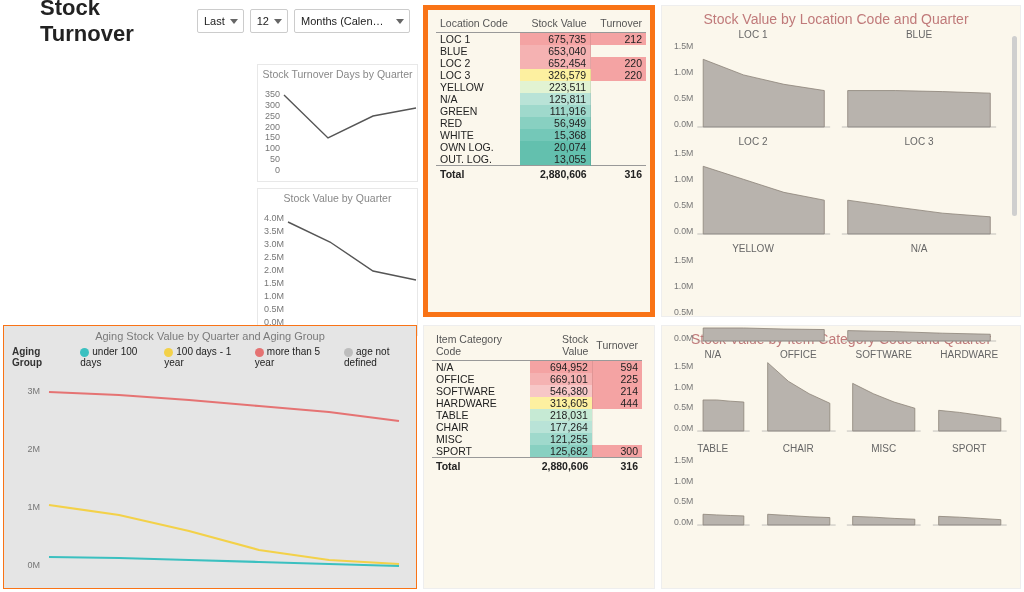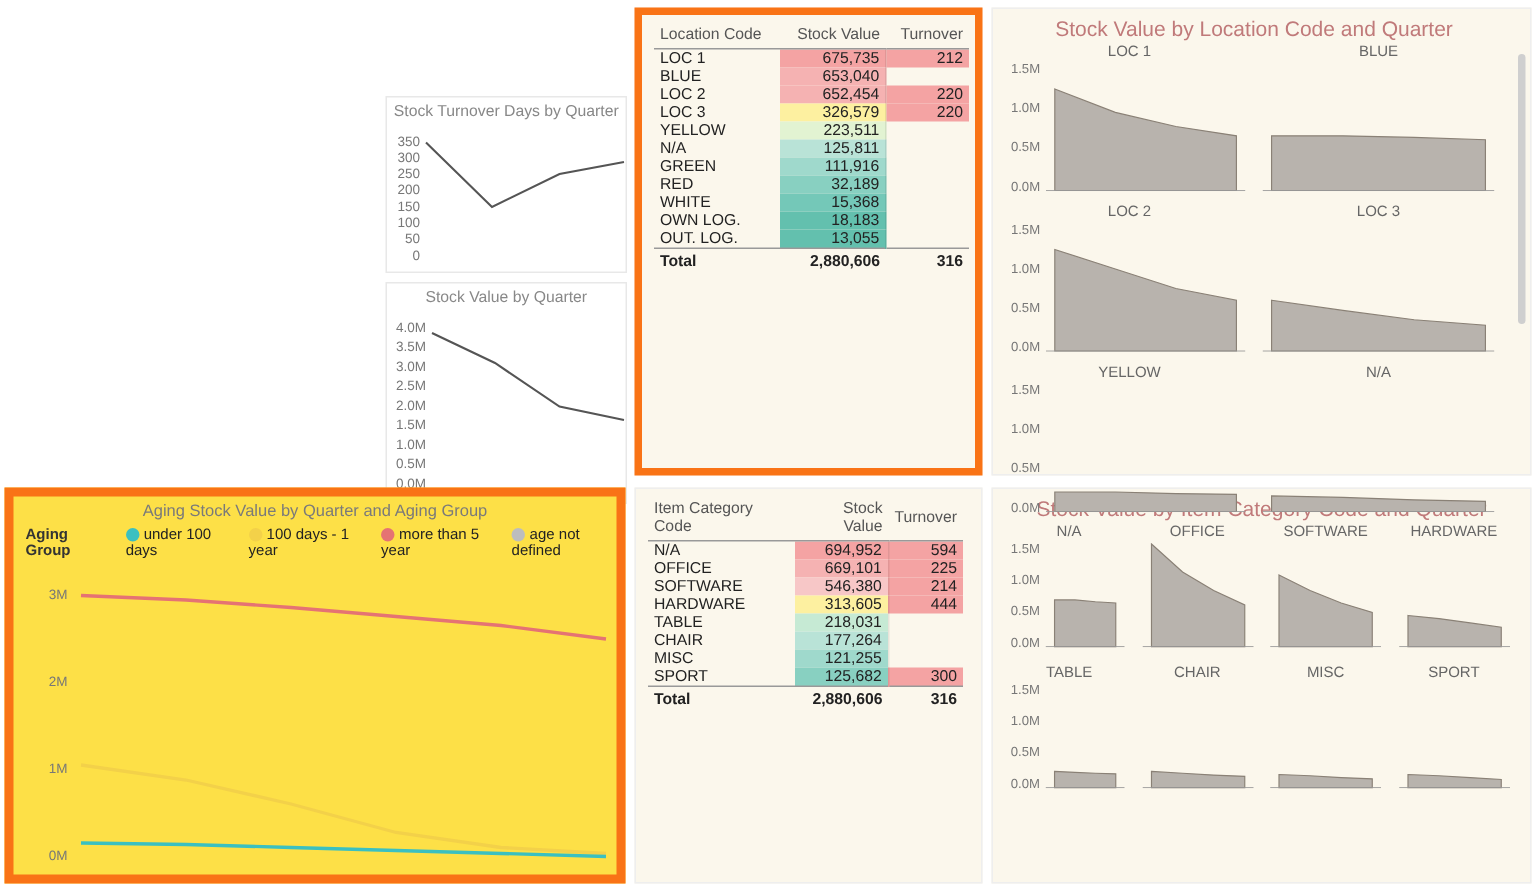--- a/index.html
+++ b/index.html
@@ -191,22 +191,22 @@
     grid-template-columns: 1fr 1fr;
     gap: 4px 0;
     padding: 0 8px;
   }
   .sm-cell-label { font-size: 10px; text-align: center; color: #666; }
   .sm-svg { width: 100%; height: 92px; }
   
   .aging {
     grid-column: 1 / 2;
     grid-row: 3 / 4;
-    background: #fde047;
-    border: 6px solid #f97316;
+    background: #e5e5e5;
+    border: 1px solid #f97316;
     margin: 3px 3px 3px 3px;
     position: relative;
   }
   .aging .ctitle2 {
     font-size: 11px;
     color: #7a7a7a;
     text-align: center;
     padding: 4px 0 0 0;
   }
   .legend {
@@ -248,20 +248,33 @@
     gap: 4px 0;
     padding: 0 8px;
   }
   .sm-svg2 { width: 100%; height: 76px; }
 </style>
 </head>
 <body>
 
 <div class="root">
 
+  <div class="header">
+    <div class="title">Stock Turnover</div>
+    <div style="flex:1 0 30px"></div>
+    <div class="selector">
+        <span>Last</span>
+      </div>
+    <div class="selector">
+        <span>12</span>
+      </div>
+    <div class="selector" style="min-width:90px">
+        <span>Months (Calen…</span>
+      </div>
+  </div>
 
   <div class="chart-col">
     <div class="matrix-zone">
       <div class="matrix" id="matrix">
           <div class="hdr left">Year</div>
           <div class="hdr">Stock Value</div>
           <div class="hdr" style="white-space:normal">Avg Stock Value</div>
           <div class="hdr">Turnover</div>
           <div class="yearhdr">2023</div>
           <div class="lbl">2023 - Oct</div>
@@ -395,35 +408,35 @@
         <tbody>
           <tr>
             <td>GREEN</td>
             <td class="r valcell" style="background:#9fd9cc">111,916</td>
             <td class="r" style="background:"></td>
           </tr>
         </tbody>
         <tbody>
           <tr>
             <td>RED</td>
-            <td class="r valcell" style="background:#88d0c1">32,189</td>
+            <td class="r valcell" style="background:#88d0c1">56,949</td>
             <td class="r" style="background:"></td>
           </tr>
         </tbody>
         <tbody>
           <tr>
             <td>WHITE</td>
             <td class="r valcell" style="background:#74c8b8">15,368</td>
             <td class="r" style="background:"></td>
           </tr>
         </tbody>
         <tbody>
           <tr>
             <td>OWN LOG.</td>
-            <td class="r valcell" style="background:#63c0ae">18,183</td>
+            <td class="r valcell" style="background:#63c0ae">20,074</td>
             <td class="r" style="background:"></td>
           </tr>
         </tbody>
         <tbody>
           <tr>
             <td>OUT. LOG.</td>
             <td class="r valcell" style="background:#63c0ae">13,055</td>
             <td class="r" style="background:"></td>
           </tr>
         </tbody>

